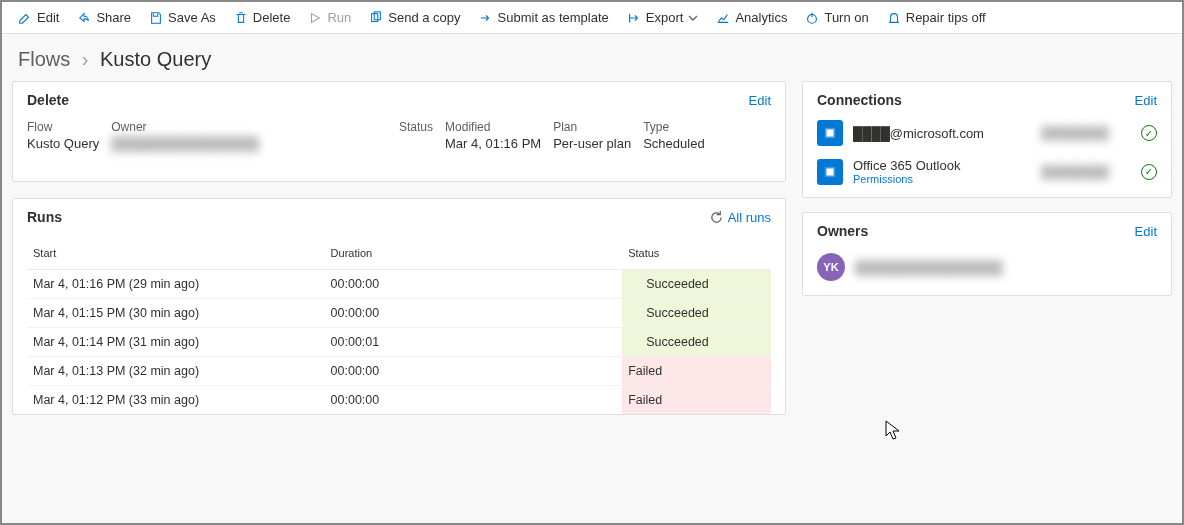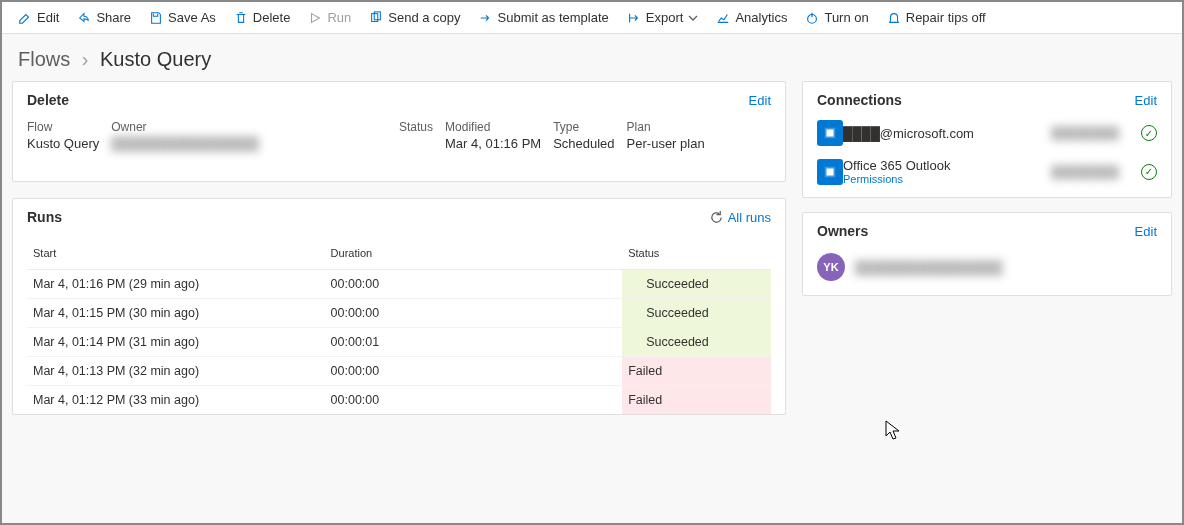--- a/index.html
+++ b/index.html
@@ -68,21 +68,21 @@
   .blur { filter: blur(4px); color:#bbb; }
   .runs-header { display:flex; justify-content:space-between; align-items:center; padding:10px 14px 6px;}
   .runs-header h3 { font-size:14px; font-weight:600;}
   .all-runs { display:flex; align-items:center; gap:4px;}
   .all-runs-ref { color:#0078d4; cursor:pointer; }
   table { width: calc(100% - 28px); margin: 6px 14px 0; border-collapse: collapse; font-size:13px;}
   th { text-align:left; font-weight:400; color:#323130; padding:10px 6px; border-bottom:1px solid #edebe9; font-size:11px;}
   td { padding:7px 6px; border-top:1px solid #f3f2f1; font-size:12.5px;}
   tr.success td.status-cell { background:#eef7da;padding-left:24px; }
   tr.failed td.status-cell { background:#fde7e9; }
-  .conn-row { display:flex; align-items:center; padding:6px 14px; }
+  .conn-row { display:flex; align-items:center; padding:6px 14px; gap:10px;}
   .conn-icon { width:26px; height:26px; border-radius:3px; display:flex; align-items:center; justify-content:center; }
   .conn-blue { background:#0078d4; }
   .conn-main { flex:1; }
   .conn-name { font-size:13px; color:#323130;}
   .conn-sub { font-size:11px; color:#0078d4; cursor:pointer;}
   .conn-blur { filter: blur(4px); color:#bbb; font-size:12px; width:90px;}
   .check { color:#107c10; width:16px; height:16px; border:1.5px solid #107c10; border-radius:50%; display:flex; align-items:center; justify-content:center; font-size:10px;}
   .owner-row { display:flex; align-items:center; gap:10px; padding:8px 14px 14px;}
   .avatar { width:28px; height:28px; border-radius:50%; background:#8764b8; color:#fff; display:flex; align-items:center; justify-content:center; font-size:11px; font-weight:600;}
   .cursor-overlay { position:absolute; left:885px; top:420px; font-size:16px; color:#000; pointer-events:none;}
@@ -216,26 +216,26 @@
         </div>
         <div class="details-col">
           <div>
             <div class="field-label">Status</div>
           </div>
           <div>
             <div class="field-label">Modified</div>
             <div class="field-value">Mar 4, 01:16 PM</div>
           </div>
           <div>
+            <div class="field-label">Plan</div>
+            <div class="field-value">Per-user plan</div>
+          </div>
+          <div>
             <div class="field-label">Type</div>
             <div class="field-value">Scheduled</div>
-          </div>
-          <div>
-            <div class="field-label">Plan</div>
-            <div class="field-value">Per-user plan</div>
           </div>
         </div>
       </div>
     </div>
 
     <div class="card">
       <div class="runs-header">
         <h3>Runs</h3>
         <div class="all-runs">
           <span style="color:#605e5c;">

